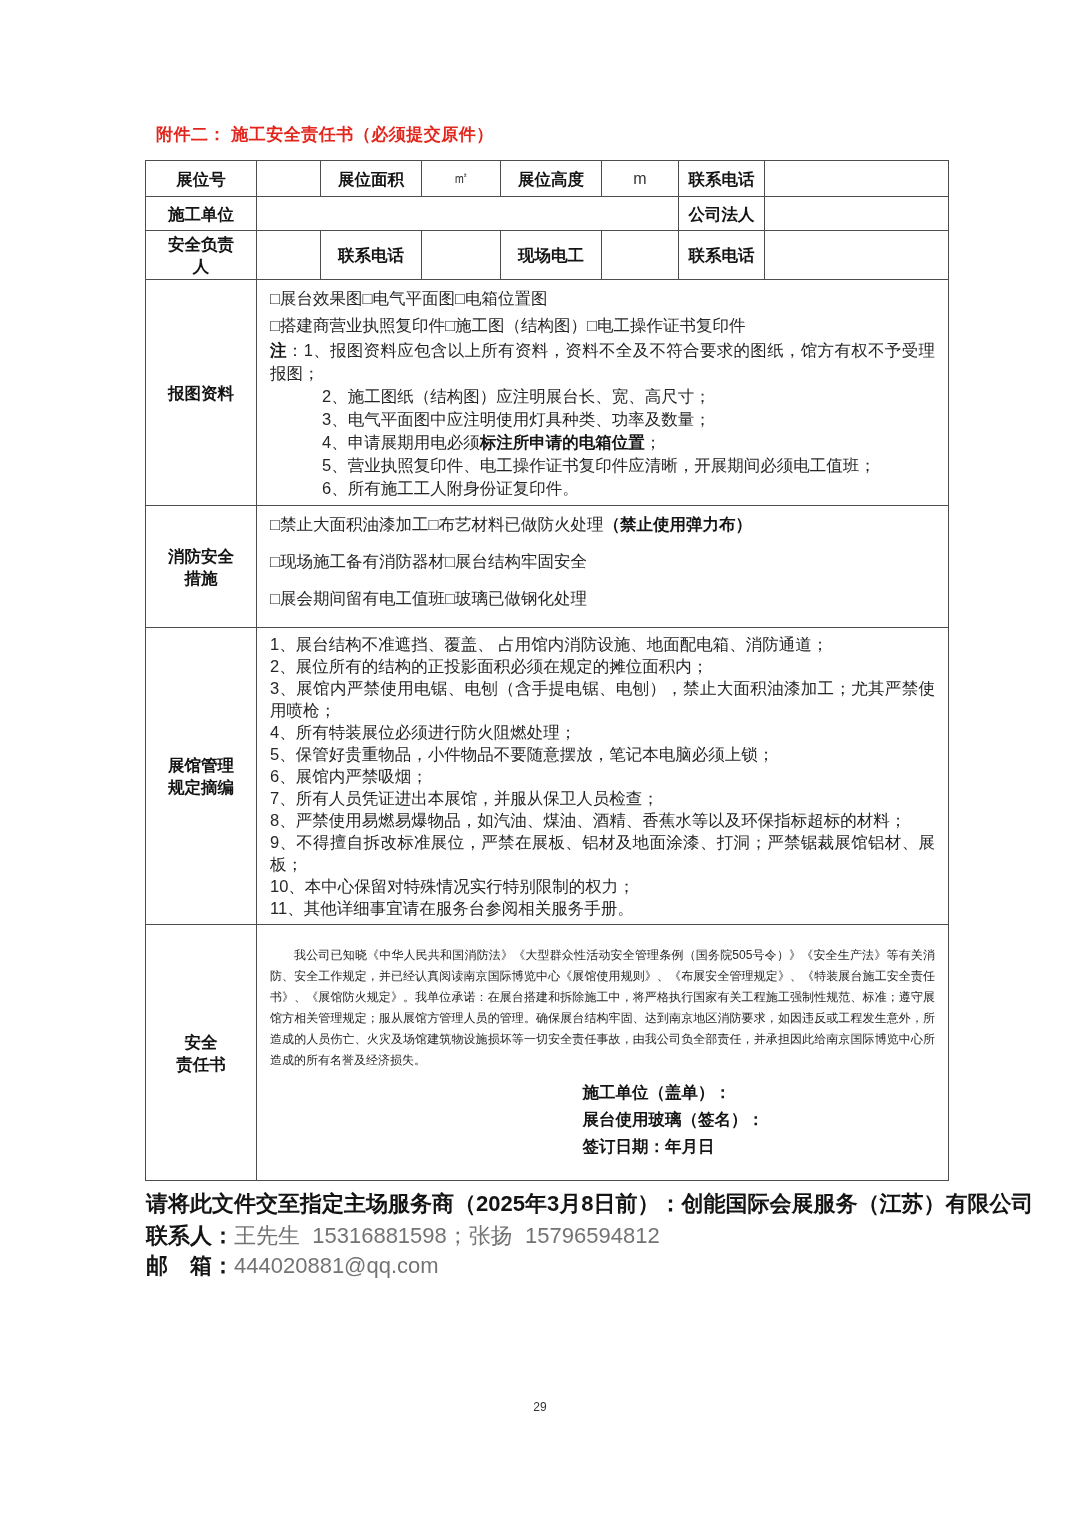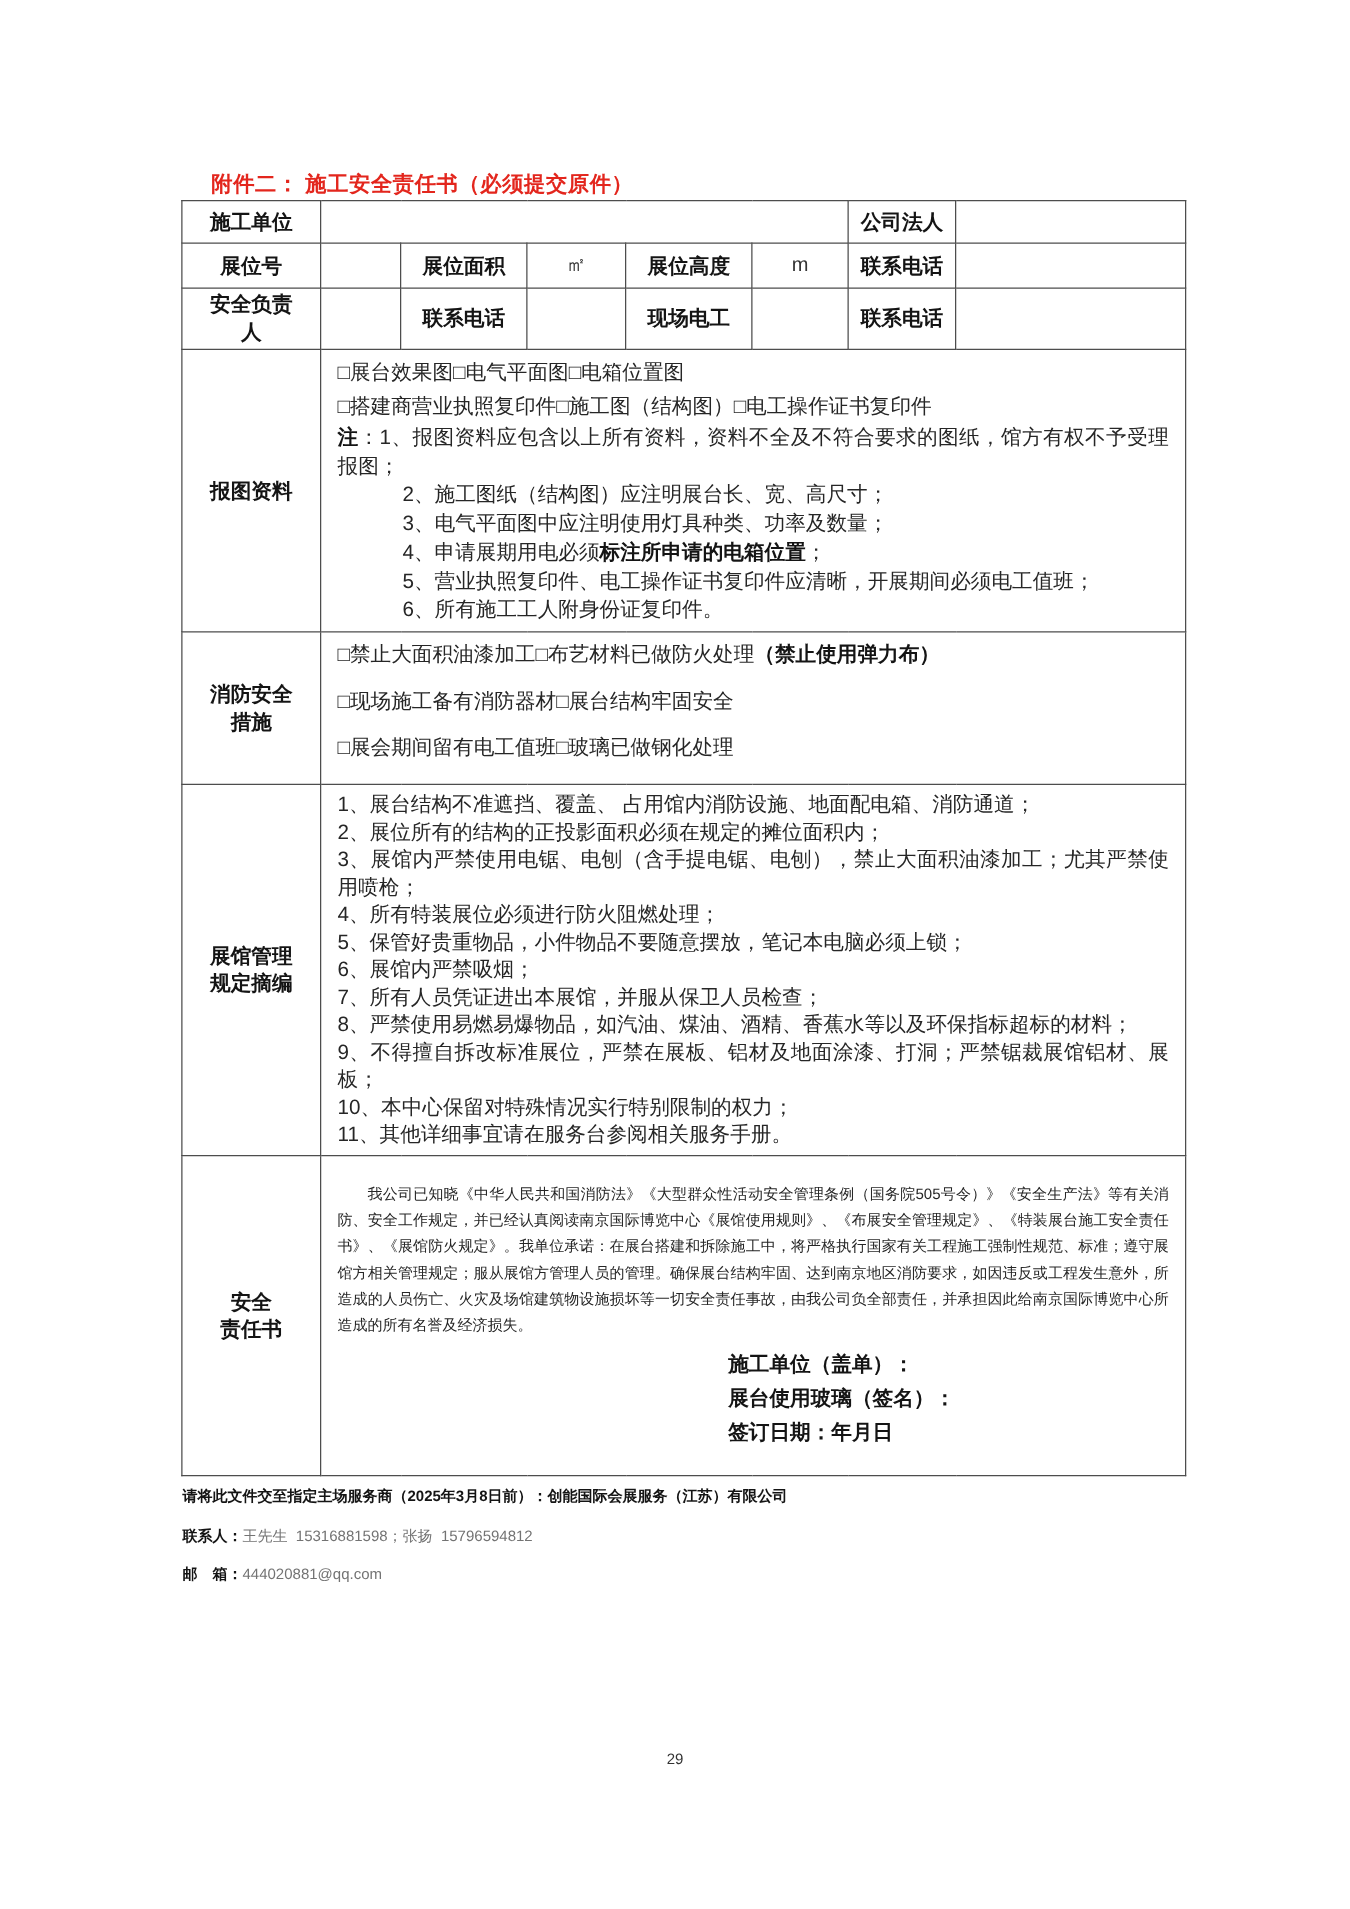--- a/index.html
+++ b/index.html
@@ -2,21 +2,21 @@
 <html><head>
 <meta charset="utf-8">
 <style>
   html,body{margin:0;padding:0;}
   body{
     width:1080px;height:1527px;background:#ffffff;position:relative;
     font-family:"Liberation Sans","DejaVu Sans",sans-serif;color:#262626;
   }
   .page{position:absolute;inset:0;background:#fff;}
   .doc-title{
-    position:absolute;top:123px;left:156px;margin:13px;
+    position:absolute;top:123px;left:156px;margin:0;
     font-size:17px;font-weight:bold;color:#e3261d;letter-spacing:0.5px;
   }
   table.form-table{
     position:absolute;top:160px;left:145px;width:803px;
     border-collapse:collapse;table-layout:fixed;
     font-size:16.5px;color:#262626;
   }
   .form-table td{border:1px solid #4d4d4d;vertical-align:middle;box-sizing:border-box;}
   .lbl{
     font-weight:bold;text-align:center;white-space:pre-line;
@@ -28,21 +28,21 @@
   .content p{margin:0;line-height:24px;}
   .content .cbline{line-height:27px;}
   .drw p{line-height:23px;}
   .num{padding-left:52px;}
   .fire p{line-height:26px;margin:0 0 11px 0;}
   .rules p{line-height:22px;}
   .resp .para{line-height:21px;font-size:12px;text-indent:2em;}
   .sign{margin-left:47%;margin-top:8px;font-weight:bold;}
   .sign p{line-height:27px;color:#141414;}
   b{color:#141414;}
-  .footer-line{position:absolute;left:146px;font-size:12px;white-space:pre;}
+  .footer-line{position:absolute;left:146px;font-size:22px;white-space:pre;}
   .f1{top:1189px;font-weight:bold;color:#141414;}
   .f2{top:1221px;}
   .f3{top:1251px;}
   .flabel{font-weight:bold;color:#141414;}
   .fvalue{font-weight:normal;color:#737373;}
   .pagenum{position:absolute;top:1400px;left:0;width:100%;text-align:center;font-size:12px;color:#333;}
 </style>
 </head>
 <body>
 
@@ -55,34 +55,34 @@
       <col style="width:111px">
         <col style="width:64px">
         <col style="width:101px">
         <col style="width:79px">
       <col style="width:101px">
         <col style="width:77px">
         <col style="width:86px">
         <col style="width:184px">
     </colgroup>
     <tbody>
-      <tr style="height:34px;">
-        <td class="lbl">施工单位</td>
-        <td class="blank" colspan="5"></td>
-        <td class="lbl">公司法人</td>
-        <td class="blank"></td>
-      </tr>
       <tr style="height:36px;">
         <td class="lbl">展位号</td>
         <td class="blank"></td>
         <td class="lbl">展位面积</td>
         <td class="unit">㎡</td>
         <td class="lbl">展位高度</td>
         <td class="unit">m</td>
         <td class="lbl">联系电话</td>
+        <td class="blank"></td>
+      </tr>
+      <tr style="height:34px;">
+        <td class="lbl">施工单位</td>
+        <td class="blank" colspan="5"></td>
+        <td class="lbl">公司法人</td>
         <td class="blank"></td>
       </tr>
       <tr style="height:46px;">
         <td class="lbl">安全负责
 人</td>
         <td class="blank"></td>
         <td class="lbl">联系电话</td>
         <td class="blank"></td>
         <td class="lbl">现场电工</td>
         <td class="blank"></td>

